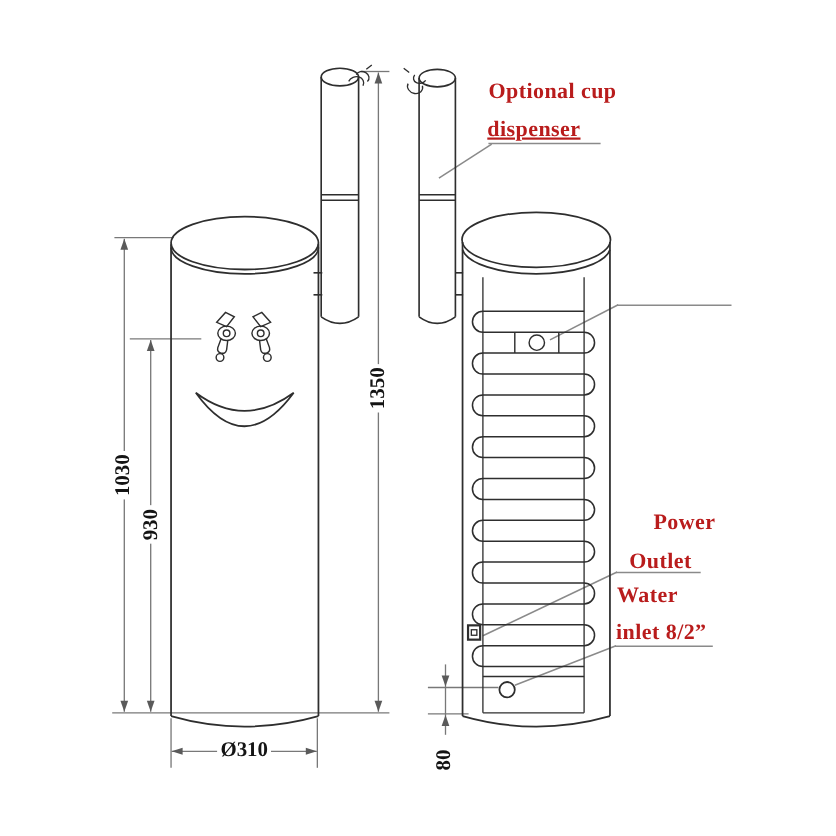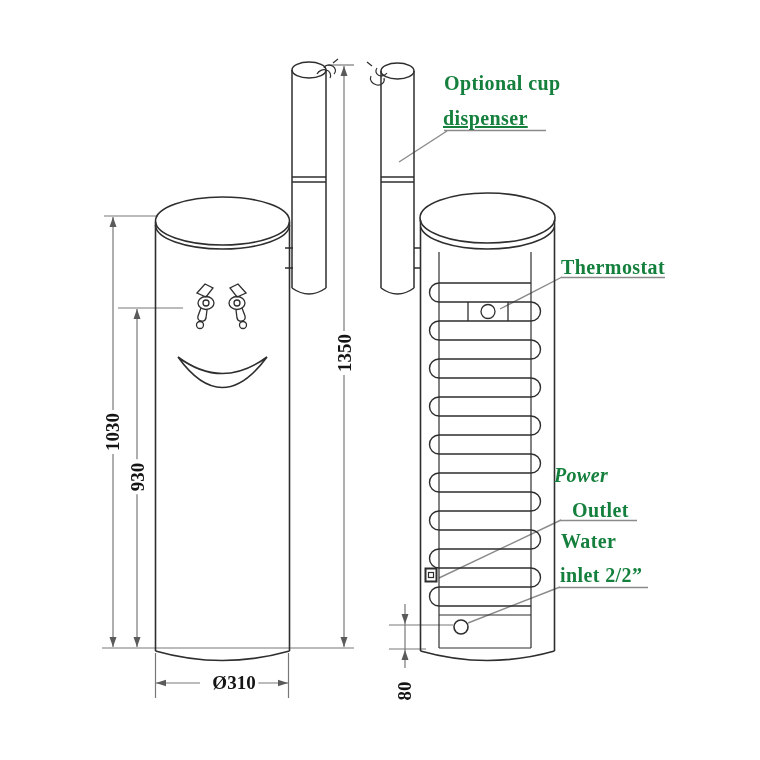--- a/index.html
+++ b/index.html
@@ -1,23 +1,23 @@
 <!DOCTYPE html>
 <html><head>
 <meta charset="utf-8">
 <style>
   html,body{margin:0;padding:0;background:#fff;}
   .canvas{position:relative;width:760px;height:760px;background:#ffffff;overflow:hidden;
           font-family:"Liberation Serif","DejaVu Serif",serif;}
   .canvas svg{position:absolute;left:0;top:0;}
-  .lbl{position:absolute;color:#15803d;font-size:20px;font-weight:600;line-height:1.2;
+  .lbl{position:absolute;color:#b91c1c;font-size:20px;font-weight:600;line-height:1.2;
        white-space:nowrap;letter-spacing:0.4px;}
   .dim{position:absolute;color:#141414;font-size:19px;font-weight:600;line-height:1;
        white-space:nowrap;background:#ffffff;padding:1px 3px;}
-  .ctr{transform:translate(-50%,-50%);margin-left:12px;}
+  .ctr{transform:translate(-50%,-50%);}
   .rot{transform:translate(-50%,-50%) rotate(-90deg);}
 </style>
 </head>
 <body>
 
 <div class="canvas">
 
   <svg width="760" height="760" viewBox="0 0 760 760">
 
     <g stroke="#787878" stroke-width="1.2" fill="none">
@@ -140,25 +140,24 @@
         <rect x="425.5" y="568.5" width="11" height="13" fill="#ffffff" stroke-width="2"></rect>
         <rect x="428.5" y="572.5" width="5" height="5" stroke-width="1.2"></rect>
       </g>
 
       <circle cx="461" cy="627" r="7" fill="#ffffff" stroke-width="1.6"></circle>
     </g>
   </svg>
 
   <div class="lbl" style="left:444px;top:71px;">Optional cup</div>
   <div class="lbl" style="left:443px;top:106px;text-decoration:underline;">dispenser</div>
-  <div class="lbl" style="left:561px;top:255px;">Thermostat</div>
-  <div class="lbl" style="left:554px;top:463px;font-style:italic;">Power</div>
+  <div class="lbl" style="left:594px;top:463px;">Power</div>
   <div class="lbl" style="left:560px;top:498px;margin-left:12px;">Outlet</div>
   <div class="lbl" style="left:561px;top:529px;text-align:right;">Water</div>
-  <div class="lbl" style="left:560px;top:563px;">inlet 2/2”</div>
+  <div class="lbl" style="left:560px;top:563px;">inlet 8/2”</div>
 
   <div class="dim rot" style="left:344px;top:353px;">1350</div>
   <div class="dim rot" style="left:112px;top:432px;">1030</div>
   <div class="dim rot" style="left:137px;top:477px;">930</div>
   <div class="dim rot" style="left:404px;top:691px;">80</div>
   <div class="dim ctr" style="left:222px;top:682px;">Ø310</div>
 
 </div>
 
 </body></html>

